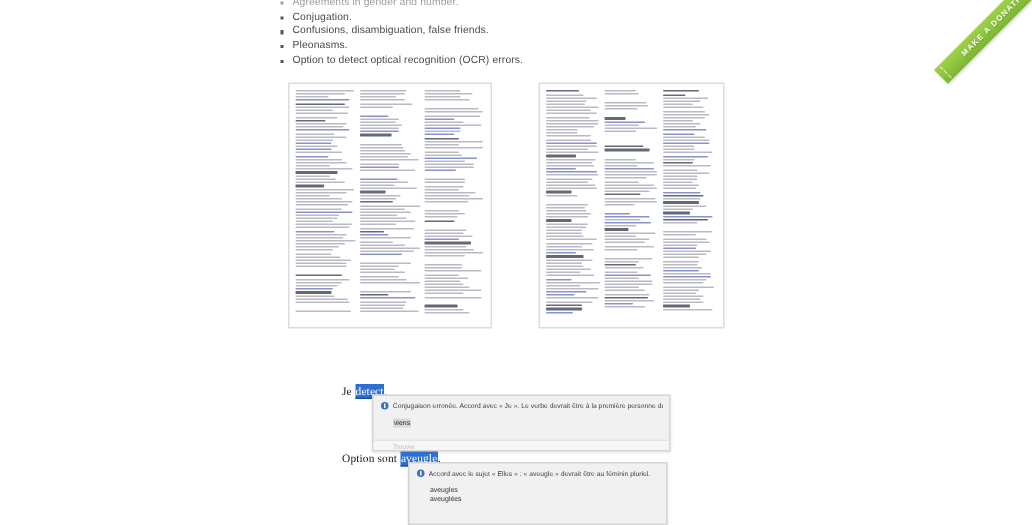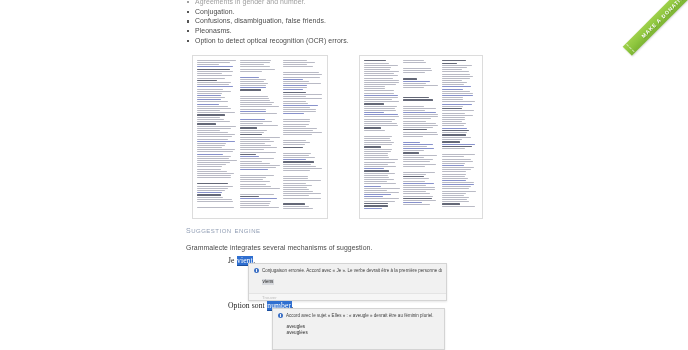--- a/index.html
+++ b/index.html
@@ -695,46 +695,42 @@
         <div class="tl" style="width: 67%;"></div>
         <div class="tl" style="width: 60%;"></div>
         <div class="tl" style="width: 74%;"></div>
         <div class="tl" style="width: 69%;"></div>
         <div class="tl" style="width: 76%;"></div>
         <div class="tl h" style="width: 49%;"></div>
         <div class="tl" style="width: 93%;"></div>
       </div>
   </div>
 
-  <div id="section-suggestion">
-    <h2 id="suggestion-heading">Suggestion engine</h2>
-    <p id="suggestion-intro">Grammalecte integrates several mechanisms of suggestion.</p>
-  </div>
 
   <div class="example" id="example-conjugation">
     <div class="sentence">
-      <span>Je </span><span class="error-word">vient</span><span>.</span>
+      <span>Je </span><span class="error-word">detect</span><span>.</span>
     </div>
     <div class="popup" id="popup-conjugation">
       <div class="popup-message">
         <span class="info-icon"></span>
         <span class="popup-message-text">Conjugaison erronée. Accord avec « Je ». Le verbe devrait être à la première personne du singulier.</span>
       </div>
       <ul class="popup-suggestions">
         <li class="selected">
           <span class="sug">viens</span>
         </li>
       </ul>
       <div class="popup-footer">Trouver</div>
     </div>
   </div>
 
   <div class="example" id="example-agreement">
     <div class="sentence">
-      <span>Option sont </span><span class="error-word">number</span><span>.</span>
+      <span>Option sont </span><span class="error-word">aveugle</span><span>.</span>
     </div>
     <div class="popup" id="popup-agreement">
       <div class="popup-message">
         <span class="info-icon"></span>
         <span class="popup-message-text">Accord avec le sujet « Elles » : « aveugle » devrait être au féminin pluriel.</span>
       </div>
       <ul class="popup-suggestions">
         <li>
           <span class="sug">aveugles</span>
         </li>

